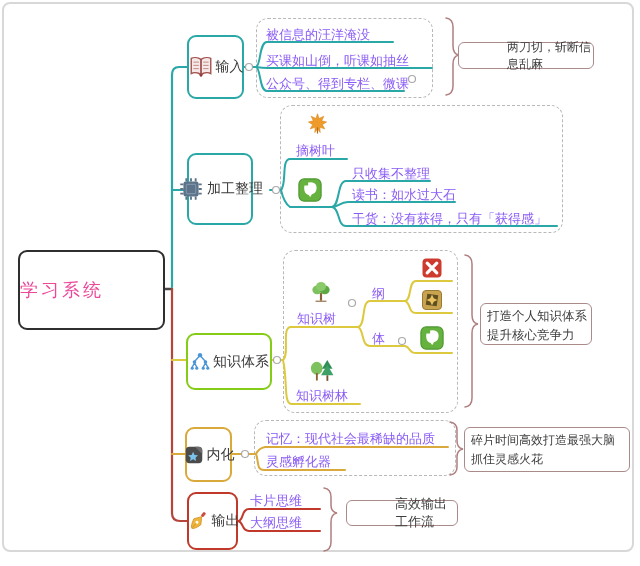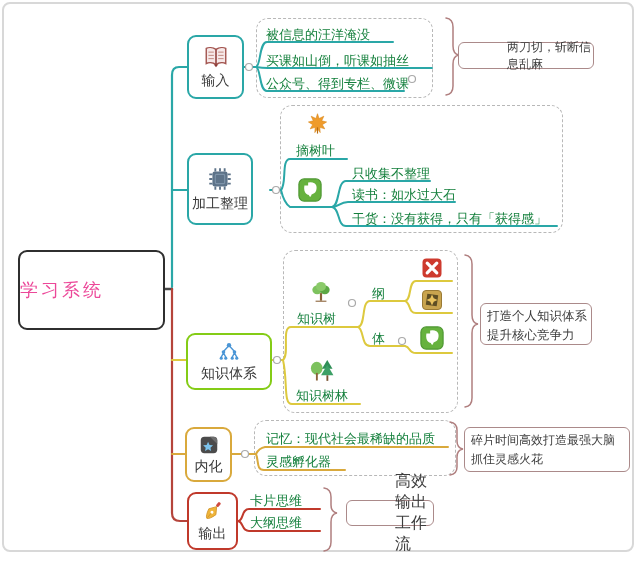--- a/index.html
+++ b/index.html
@@ -2,28 +2,28 @@
 <html><head>
 <meta charset="utf-8">
 <style>
   html,body{margin:0;padding:0;background:#fff;}
   #canvas{position:relative;width:640px;height:566px;background:#fff;overflow:hidden;
           font-family:"DejaVu Sans",sans-serif;color:#3a3a3a;}
   .frame{position:absolute;left:2px;top:2px;width:632px;height:550px;border:2px solid #d8d8d8;
          border-radius:8px;box-sizing:border-box;}
   svg.wires{position:absolute;left:0;top:0;z-index:1;}
   .node{position:absolute;background:#fff;border-radius:9px;box-sizing:border-box;z-index:3;
-        display:flex;flex-direction:column;align-items:center;justify-content:center;gap:2px;}
+        display:flex;align-items:center;justify-content:center;gap:2px;}
   .node .ic{line-height:0;}
   .node-label{font-size:14px;color:#3a3a3a;white-space:nowrap;}
   .root{position:absolute;left:18px;top:250px;width:147px;height:80px;border:2.5px solid #2f2f2f;
         border-radius:9px;background:#fff;display:flex;align-items:center;justify-content:flex-start;
         font-size:18px;letter-spacing:3px;color:#ec4899;z-index:3;box-sizing:border-box;}
   .dashed{position:absolute;border:1.5px dashed #b8b8b8;border-radius:12px;box-sizing:border-box;z-index:0;}
-  .topic{position:absolute;font-size:13px;white-space:nowrap;z-index:3;color:#15803d;}
+  .topic{position:absolute;font-size:13px;white-space:nowrap;z-index:3;color:#8b5cf6;}
   .callout{position:absolute;border:1px solid #ab8a8a;border-radius:6px;background:#fff;
            box-sizing:border-box;z-index:3;color:#3d3d3d;padding-left:48px;}
   .callout.center{display:flex;align-items:center;justify-content:center;}
   .icon-abs{position:absolute;line-height:0;z-index:3;}
 </style>
 </head>
 <body>
 
 <div id="canvas">
 
@@ -233,15 +233,15 @@
 
   <div class="topic" style="left:266px;top:430px">记忆：现代社会最稀缺的品质</div>
   <div class="topic" style="left:266px;top:453px">灵感孵化器</div>
   <div class="callout" style="left:464px;top:427px;width:166px;height:45px;font-size:12px;line-height:19px;padding:3px 0 16px 6px">
     <div>碎片时间高效打造最强大脑</div>
     <div>抓住灵感火花</div>
   </div>
 
   <div class="topic" style="left:250px;top:492px">卡片思维</div>
   <div class="topic" style="left:250px;top:514px">大纲思维</div>
-  <div class="callout center" style="left:346px;top:500px;width:88px;height:26px;font-size:16px">高效输出工作流</div>
+  <div class="callout center" style="left:346px;top:500px;width:112px;height:26px;font-size:13px">高效输出工作流</div>
 
 </div>
 
 </body></html>

